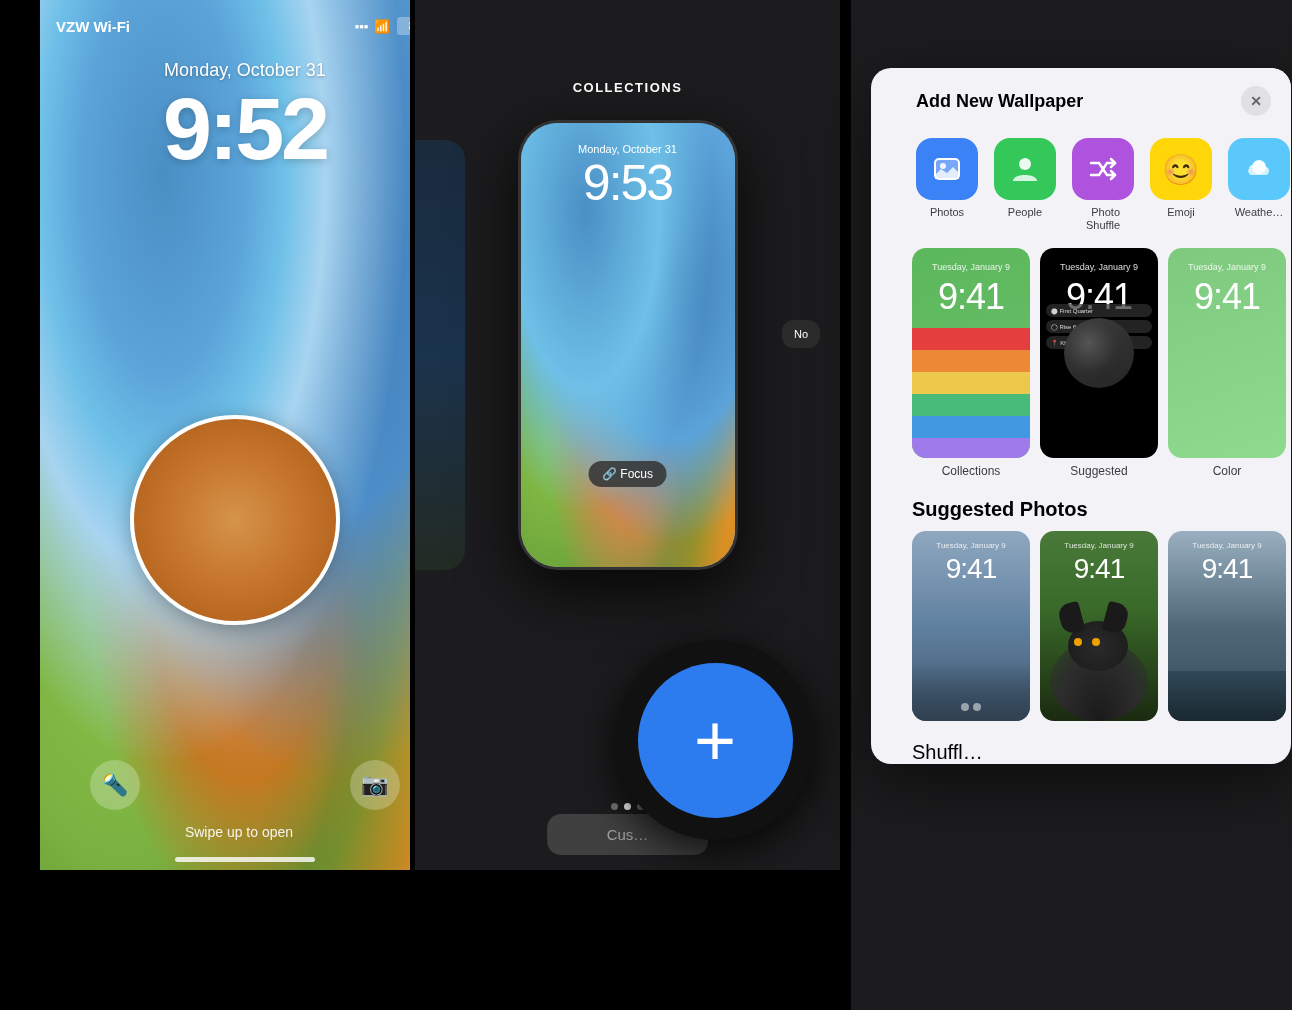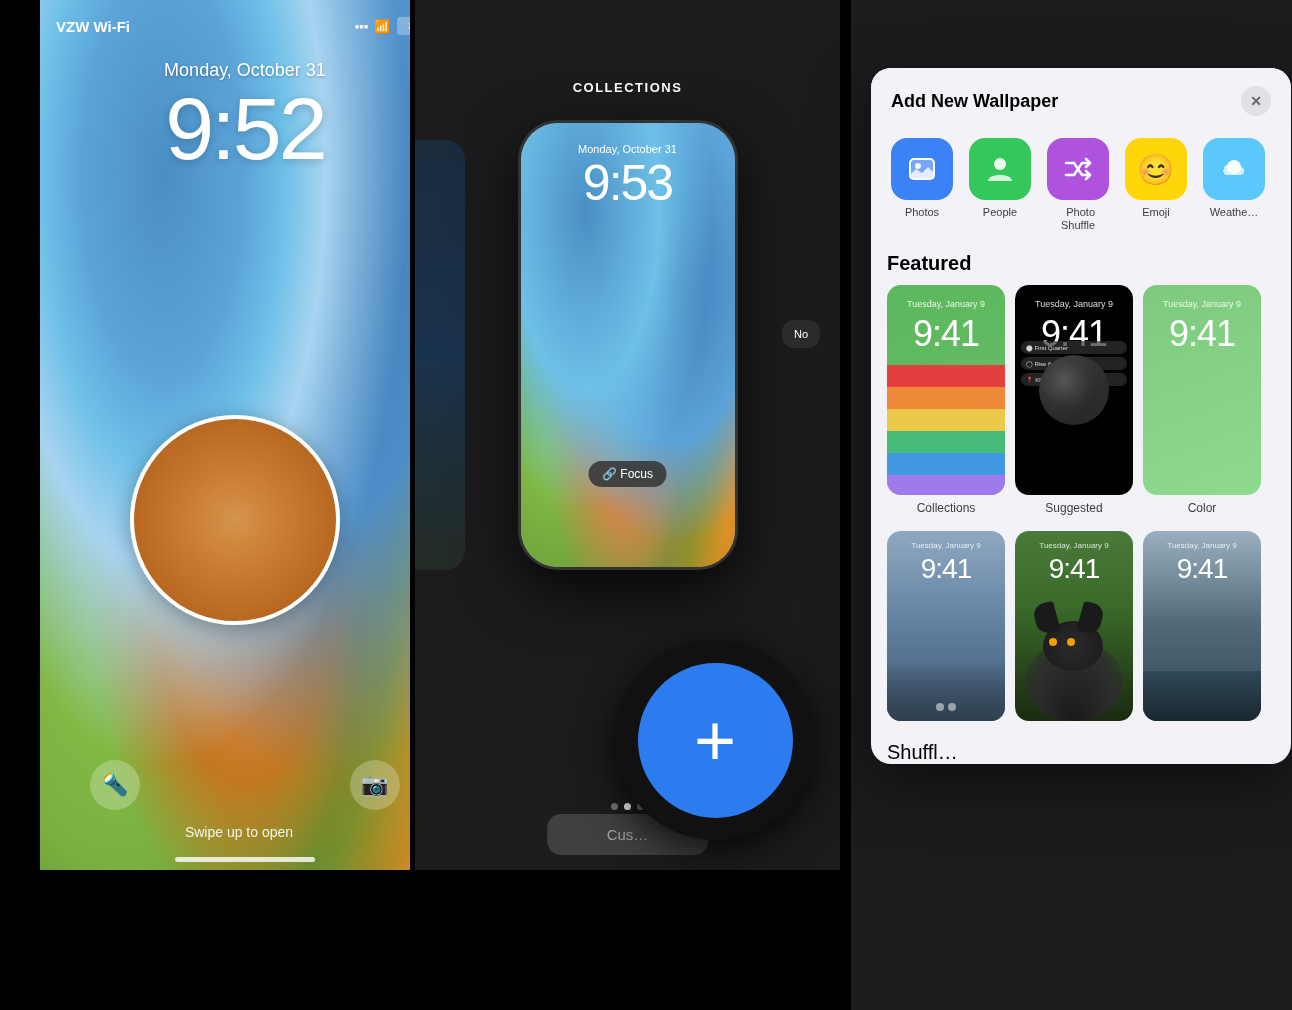--- a/index.html
+++ b/index.html
@@ -65,21 +65,21 @@
       color: white;
     }
     .date-label {
       font-size: 18px;
       font-weight: 500;
       text-shadow: 0 1px 3px rgba(0,0,0,0.3);
       margin-bottom: 4px;
     }
     .time-label {
       font-size: 88px;
-      font-weight: 400;
+      font-weight: 700;
       line-height: 1;
       text-shadow: 0 2px 8px rgba(0,0,0,0.2);
       letter-spacing: -3px;
     }
 
     .circle-cutout {
       position: absolute;
       width: 210px;
       height: 210px;
       border-radius: 50%;
@@ -291,20 +291,21 @@
     .wallpaper-modal {
       position: absolute;
       top: 68px;
       left: 20px;
       right: 0;
       width: 420px;
       background: #f2f2f7;
       border-radius: 20px;
       overflow: hidden;
       box-shadow: 0 20px 60px rgba(0,0,0,0.5);
+      padding-left: 25px;
     }
 
     .modal-header {
       background: #f2f2f7;
       padding: 18px 20px 12px;
       display: flex;
       align-items: center;
       justify-content: space-between;
     }
     .modal-title {
@@ -633,21 +634,20 @@
         <div class="category-icon weather">
           <svg width="36" height="32" viewBox="0 0 36 32" fill="none">
             <circle cx="18" cy="14" r="7" fill="white" opacity="0.9"></circle>
             <path d="M8 20 Q6 18 8 16 Q8 12 12 12 Q13 8 18 8 Q24 8 25 14 Q28 14 28 18 Q28 22 24 22 L12 22 Q8 22 8 20Z" fill="white" opacity="0.75"></path>
           </svg>
         </div>
         <span class="category-label">Weathe…</span>
       </div>
     </div>
 
-    <div class="section-title">Featured</div>
     <div class="featured-row">
 
       <div class="featured-card-wrap">
         <div class="featured-card">
           <div class="featured-card-bg collections">
             <div class="featured-time">Tuesday, January 9</div>
             <div class="featured-clock">9:41</div>
             <div class="rainbow-stripes">
               <div class="stripe" style="background:#e53e3e;"></div>
               <div class="stripe" style="background:#ed8936;"></div>
@@ -681,20 +681,21 @@
         <div class="featured-card">
           <div class="featured-card-bg color">
             <div class="featured-time">Tuesday, January 9</div>
             <div class="featured-clock">9:41</div>
           </div>
         </div>
         <div class="featured-label">Color</div>
       </div>
     </div>
 
+    <div class="section-title">Suggested Photos</div>
     <div class="suggested-row">
 
       <div class="suggested-card">
         <div class="suggested-card-bg city">
           <div class="sug-time">Tuesday, January 9</div>
           <div class="sug-clock">9:41</div>
           <div style="position:absolute;bottom:0;left:0;right:0;height:60px;background:linear-gradient(to top,#304050 0%,transparent 100%);"></div>
           <div style="position:absolute;bottom:10px;left:0;right:0;display:flex;justify-content:center;gap:4px;">
             <div style="width:8px;height:8px;border-radius:50%;background:rgba(255,255,255,0.5);"></div>
             <div style="width:8px;height:8px;border-radius:50%;background:rgba(255,255,255,0.5);"></div>

